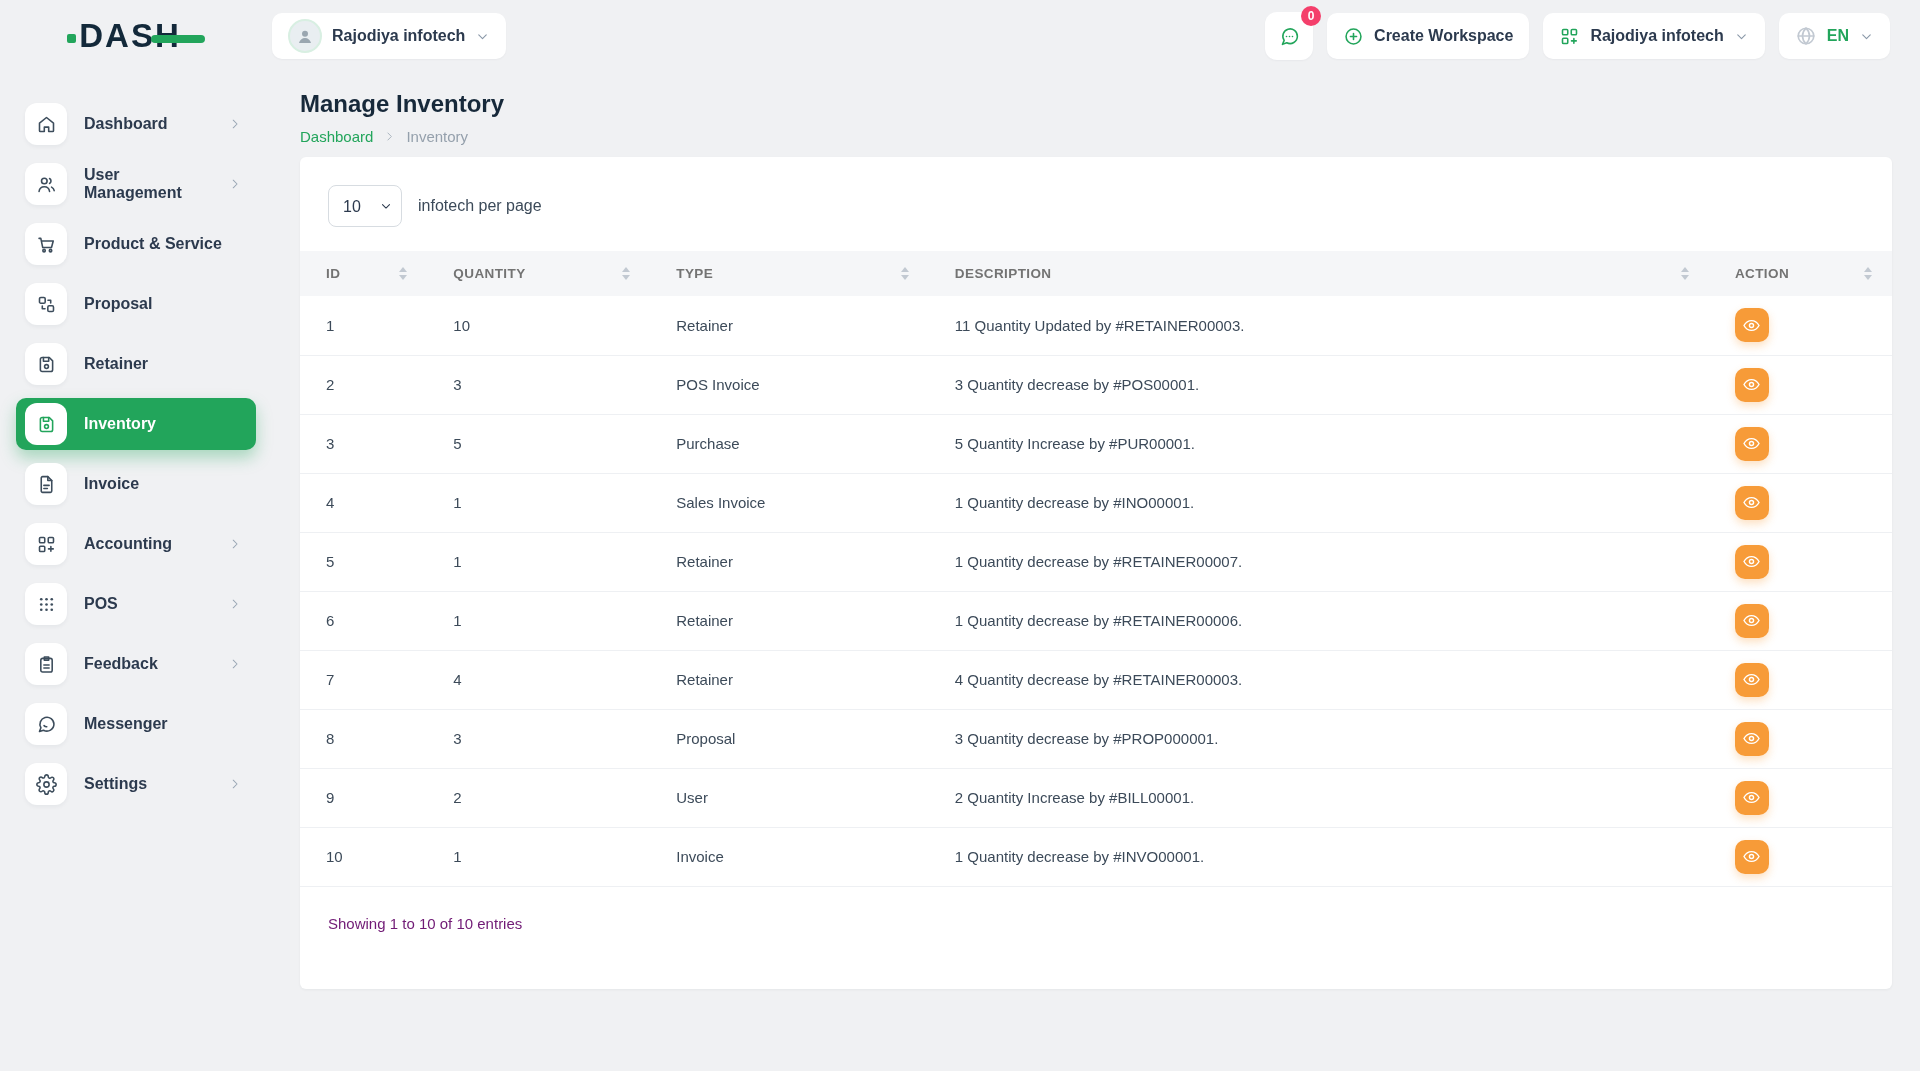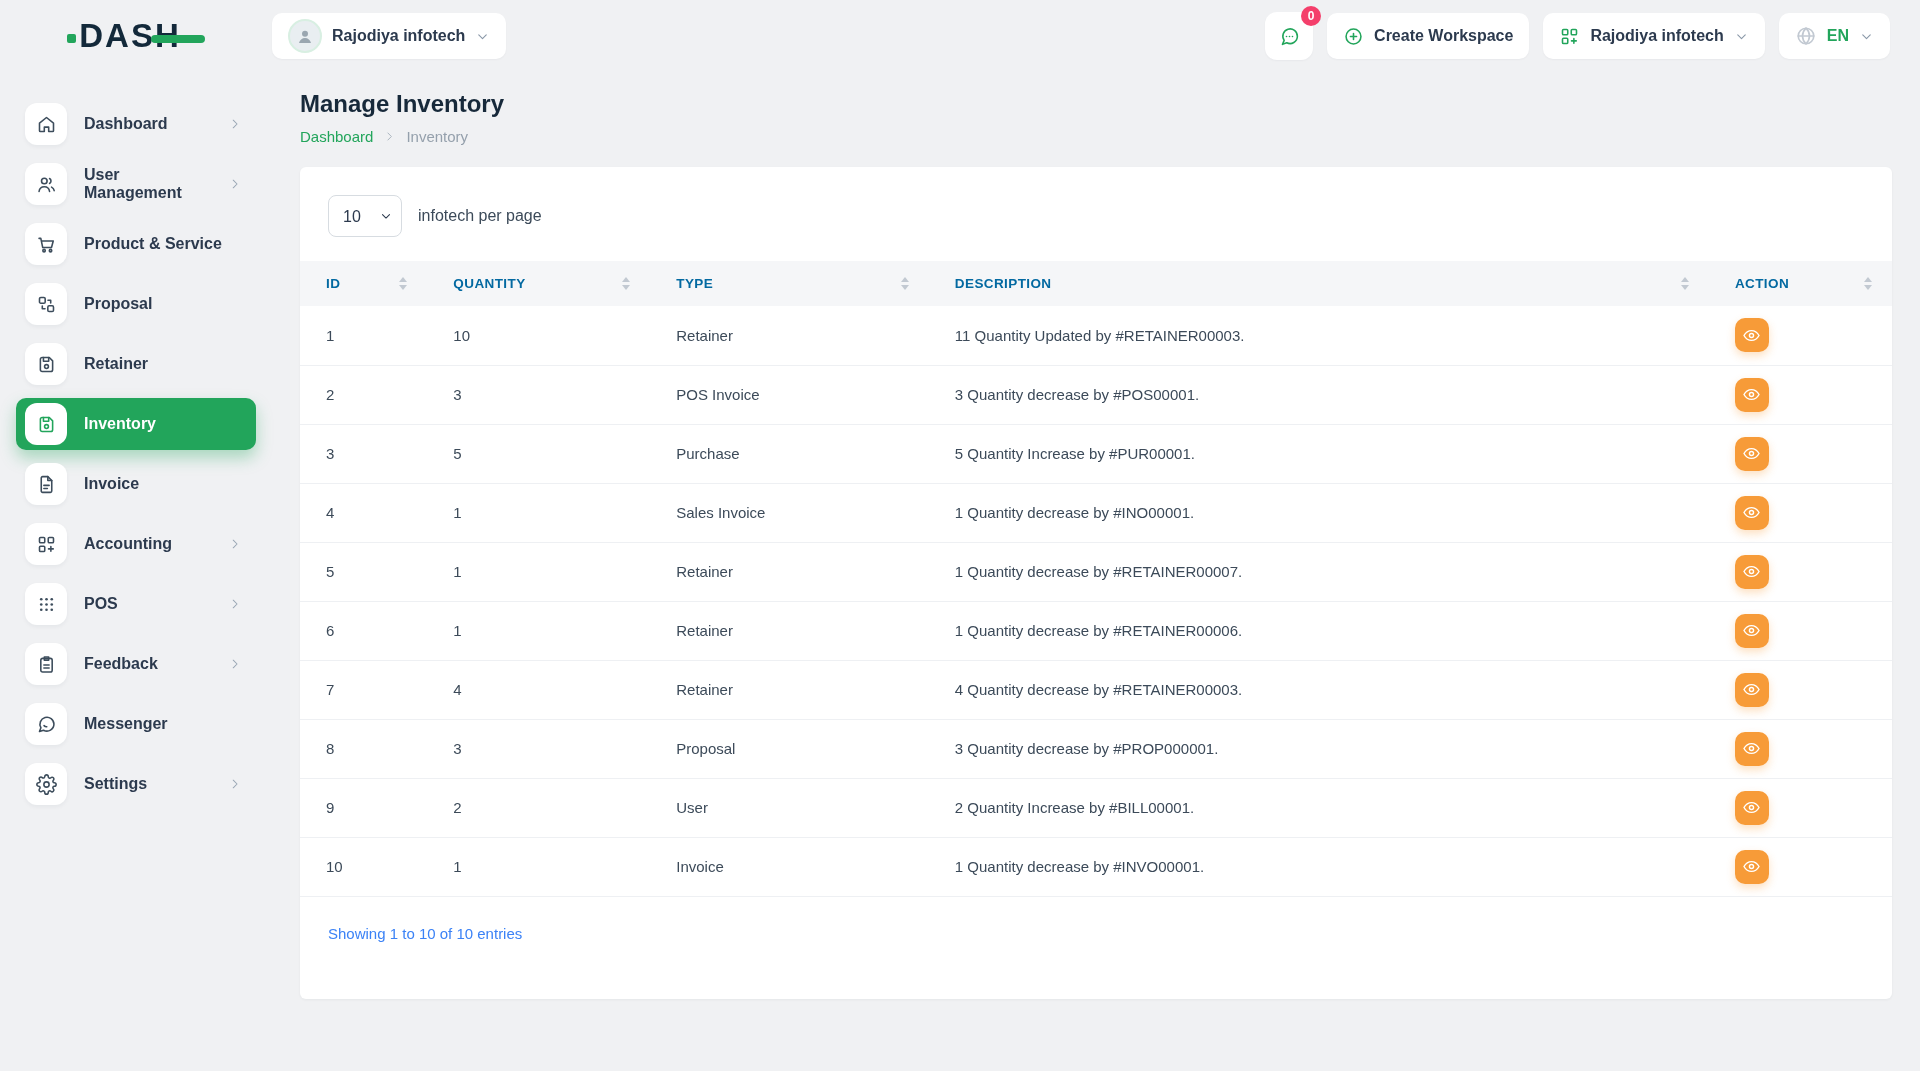--- a/index.html
+++ b/index.html
@@ -65,21 +65,21 @@
 
   
   .main{margin-left:272px;padding:0 28px;}
   .page-title{font-size:24px;font-weight:700;color:#17293a;margin:18px 0 10px;}
   .breadcrumb{display:flex;align-items:center;gap:10px;font-size:15px;}
   .crumb-link{color:var(--green);cursor:pointer;}
   .crumb-sep{color:#aab4be;display:flex;}
   .crumb-sep svg{width:13px;height:13px;}
   .crumb-current{color:#95a0ac;}
 
-  .card{background:var(--card);border-radius:6px;margin-top:22px;min-height:832px;
+  .card{background:var(--card);border-radius:6px;margin-top:12px;min-height:832px;
         box-shadow:0 1px 3px rgba(20,30,40,.05);}
   .controls{display:flex;align-items:center;padding:28px 28px 24px;}
   .page-size{display:flex;align-items:center;gap:16px;}
   .select-wrap{position:relative;}
   .select-wrap select{height:42px;width:74px;border:1px solid var(--border);border-radius:8px;background:#fff;
         font-size:16px;color:#2c3a4e;padding:0 26px 0 14px;appearance:none;-webkit-appearance:none;cursor:pointer;
         font-family:"Liberation Sans",sans-serif;}
   .select-wrap .sel-chev{position:absolute;right:9px;top:50%;transform:translateY(-50%);pointer-events:none;color:#2c3a4e;display:flex;}
   .select-wrap .sel-chev svg{width:14px;height:14px;}
   .entries-label{font-size:16px;color:#3c4a59;}
@@ -89,31 +89,31 @@
   .search-box input::placeholder{color:#9aa5b1;}
 
   table{width:100%;border-collapse:collapse;table-layout:fixed;}
   th:nth-child(1),td:nth-child(1){width:8%;}
   th:nth-child(2),td:nth-child(2){width:14%;}
   th:nth-child(3),td:nth-child(3){width:17.5%;}
   th:nth-child(4),td:nth-child(4){width:49%;}
   th:nth-child(5),td:nth-child(5){width:11.5%;}
   thead th{background:var(--header-bg);padding:15px 20px 15px 26px;cursor:pointer;}
   .th-inner{display:flex;align-items:center;}
-  .th-label{font-size:13.5px;font-weight:700;color:#0369a1;text-transform:uppercase;letter-spacing:.4px;}
+  .th-label{font-size:13.5px;font-weight:700;color:#737373;text-transform:uppercase;letter-spacing:.4px;}
   .sort-icon{margin-left:auto;display:flex;flex-direction:column;gap:3px;align-items:center;}
   .tri-up{width:0;height:0;border-left:4px solid transparent;border-right:4px solid transparent;border-bottom:5px solid #c2c9d2;}
   .tri-down{width:0;height:0;border-left:4px solid transparent;border-right:4px solid transparent;border-top:5px solid #c2c9d2;}
 
   tbody td{height:59px;padding:0 20px 0 26px;font-size:15px;color:#3c4a59;border-bottom:1px solid var(--row-line);}
   .eye-btn{width:34px;height:34px;border:none;border-radius:10px;background:var(--orange);color:#fff;cursor:pointer;
         display:flex;align-items:center;justify-content:center;box-shadow:0 4px 8px rgba(247,155,56,.3);}
   .eye-btn svg{width:19px;height:19px;}
 
-  .table-footer{padding:28px 28px 0;font-size:15px;color:#3b82f6;}
+  .table-footer{padding:28px 28px 0;font-size:15px;color:#701a75;}
 
   .bottom-bar{position:absolute;left:0;bottom:0;width:100%;height:9px;background:#fff;}
 </style>
 </head>
 <body>
 
 <header class="topbar">
   <div class="logo-wrap">
     <div class="logo">
       <span class="logo-dot"></span>

